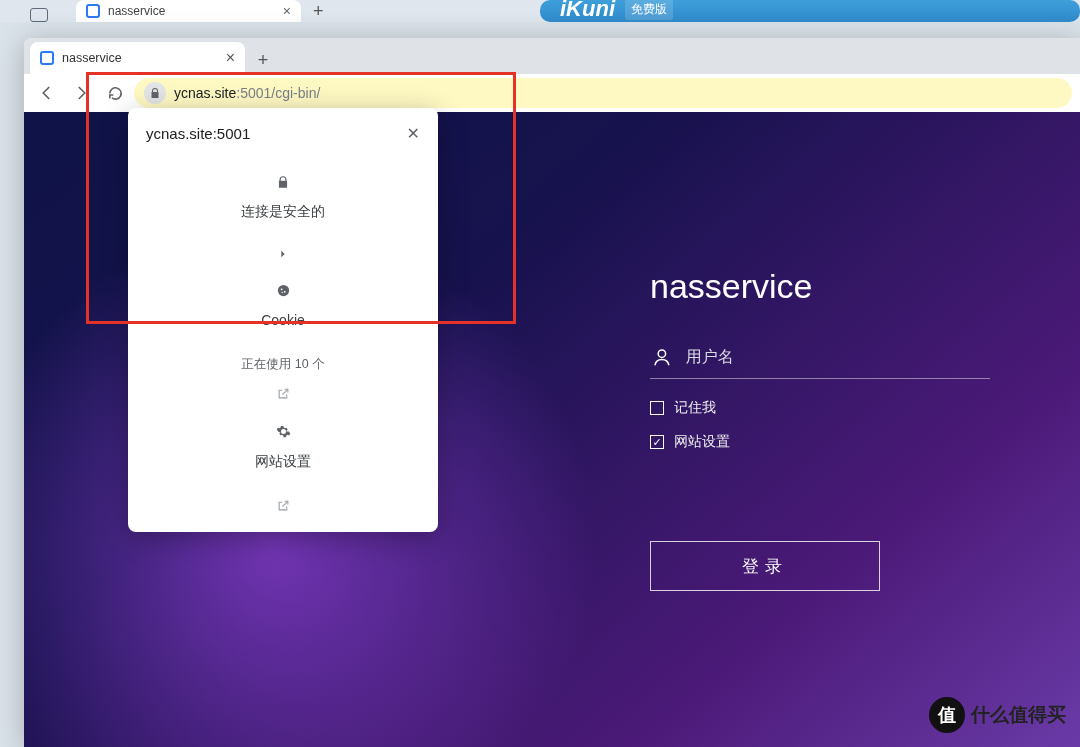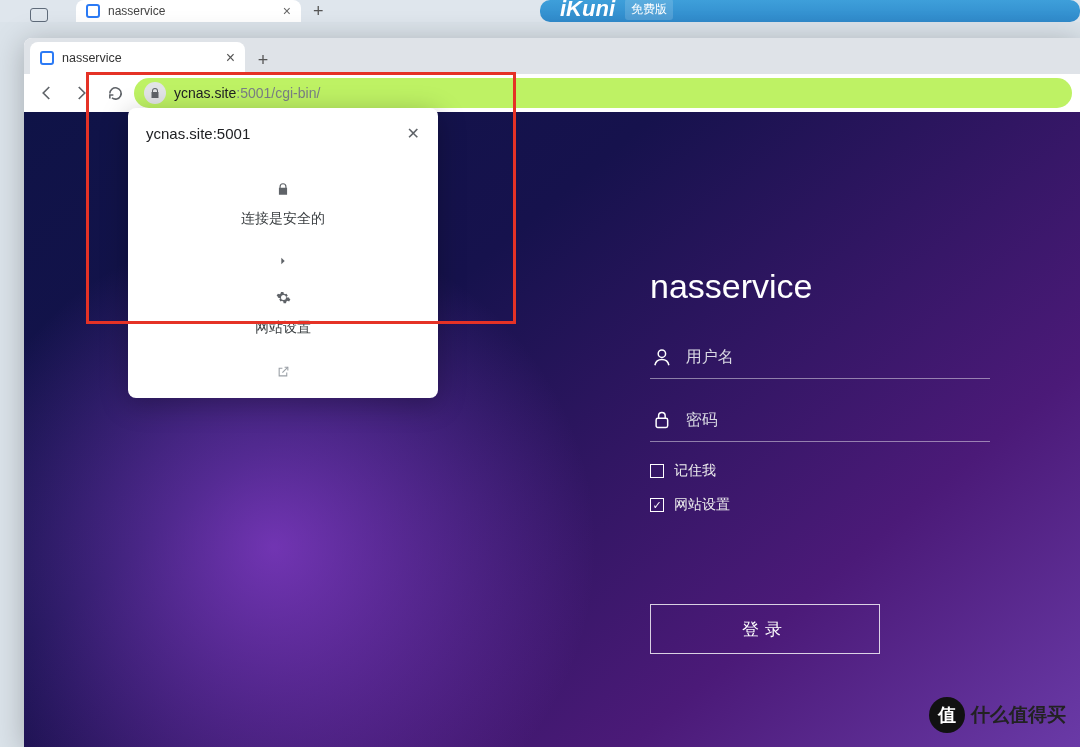--- a/index.html
+++ b/index.html
@@ -64,21 +64,21 @@
   .toolbar {
     height: 38px; background: #fff; border-bottom: 0px;
     display: flex; align-items: center; padding: 0 8px; gap: 4px;
   }
   .icon-btn {
     width: 30px; height: 30px; border-radius: 50%;
     display: flex; align-items: center; justify-content: center;
     color: #5f6368; cursor: pointer;
   }
   .addr {
-    flex: 1; height: 30px; background: #bef264; border-radius: 15px;
+    flex: 1; height: 30px; background: #fef9c3; border-radius: 15px;
     display: flex; align-items: center; padding: 0 10px; gap: 8px;
     color: #5f6368;
   }
   .addr .lock {
     width: 22px; height: 22px; background: #e2e4e6; border-radius: 11px;
     display: flex; align-items:center; justify-content:center;
   }
   .addr .url { font-size: 14px; color: #202124; }
   .addr .url .grey { color: #7a7f85; }
 
@@ -125,21 +125,21 @@
   }
 
   
   .popover {
     position: absolute; top: 108px; left: 128px; width: 310px;
     background: #fff; border-radius: 8px;
     box-shadow: 0 6px 28px rgba(0,0,0,.28);
     padding: 16px 18px 8px; z-index: 10;
     color: #3c4043; font-size: 14px;
   }
-  .popover .title-row { display:flex; align-items:center; justify-content:space-between; margin-bottom: 27px;}
+  .popover .title-row { display:flex; align-items:center; justify-content:space-between; margin-bottom: 20px;}
   .popover .title { font-size: 15px; color:#202124;}
   .popover .close { color:#5f6368; cursor:pointer; font-size:16px;}
   .popover .row {
     display:flex; align-items:center; gap:14px; padding: 12px 0;
     color:#3c4043;
     flex-direction:column;
   }
   .popover .row .spacer{flex:1}
   .popover .meta{ color:#5f6368; font-size:12.5px;}
   .ext-icon{ color:#9aa0a6; }
@@ -225,27 +225,20 @@
       <h1>nasservice</h1>
 
       <div class="field">
         <svg width="22" height="22" viewBox="0 0 24 24" fill="none" stroke="#fff" stroke-width="1.8">
             <circle cx="12" cy="8" r="4.5"></circle>
             <path d="M3.5 22c1-5 5-7 8.5-7s7.5 2 8.5 7"></path>
           </svg>
         <input placeholder="用户名" style="">
       </div>
 
-      <div class="field">
-        <svg width="22" height="22" viewBox="0 0 24 24" fill="none" stroke="#fff" stroke-width="1.8">
-            <rect x="5" y="10" width="14" height="11" rx="2"></rect>
-            <path d="M8 10V7a4 4 0 1 1 8 0v3"></path>
-          </svg>
-        <input type="password" placeholder="密码" style="">
-      </div>
 
       <div class="check-row">
         <span class="chk"></span>
         <span>记住我</span>
       </div>
       <div class="check-row">
         <span class="chk">✓</span>
         <span>网站设置</span>
       </div>
 
@@ -266,20 +259,36 @@
         <path d="M6 10V8a6 6 0 1 1 12 0v2h1v12H5V10h1zm2 0h8V8a4 4 0 1 0-8 0v2z"></path>
       </svg>
     <span>连接是安全的</span>
     <span class="spacer"></span>
     <svg class="ext-icon" width="10" height="10" viewBox="0 0 24 24" fill="#5f6368">
         <path d="M8 4l8 8-8 8z"></path>
       </svg>
   </div>
   <div class="row">
     <svg width="15" height="15" viewBox="0 0 24 24" fill="#5f6368">
+        <circle cx="12" cy="12" r="9"></circle>
+        <circle cx="9" cy="10" r="1.4" fill="#fff"></circle>
+        <circle cx="14" cy="14" r="1.4" fill="#fff"></circle>
+        <circle cx="10" cy="15" r="1.1" fill="#fff"></circle>
+      </svg>
+    <span>Cookie</span>
+    <span class="spacer"></span>
+    <span class="meta">正在使用 10 个</span>
+    <svg class="ext-icon" width="13" height="13" viewBox="0 0 24 24" fill="none" stroke="#9aa0a6" stroke-width="2">
+        <path d="M14 4h6v6"></path>
+        <path d="M20 4L10 14"></path>
+        <path d="M18 14v6H4V6h6"></path>
+      </svg>
+  </div>
+  <div class="row">
+    <svg width="15" height="15" viewBox="0 0 24 24" fill="#5f6368">
         <path d="M12 8a4 4 0 1 0 0 8 4 4 0 0 0 0-8zm9 4a7 7 0 0 1-.1 1.2l2.1 1.6-2 3.4-2.5-1a7 7 0 0 1-2 1.2l-.4 2.6h-4l-.4-2.6a7 7 0 0 1-2-1.2l-2.5 1-2-3.4 2.1-1.6A7 7 0 0 1 3 12a7 7 0 0 1 .1-1.2L1 9.2l2-3.4 2.5 1a7 7 0 0 1 2-1.2L7.9 3h4l.4 2.6a7 7 0 0 1 2 1.2l2.5-1 2 3.4-2.1 1.6c.1.4.1.8.1 1.2z"></path>
       </svg>
     <span>网站设置</span>
     <span class="spacer"></span>
     <svg class="ext-icon" width="13" height="13" viewBox="0 0 24 24" fill="none" stroke="#9aa0a6" stroke-width="2">
         <path d="M14 4h6v6"></path>
         <path d="M20 4L10 14"></path>
         <path d="M18 14v6H4V6h6"></path>
       </svg>
   </div>

